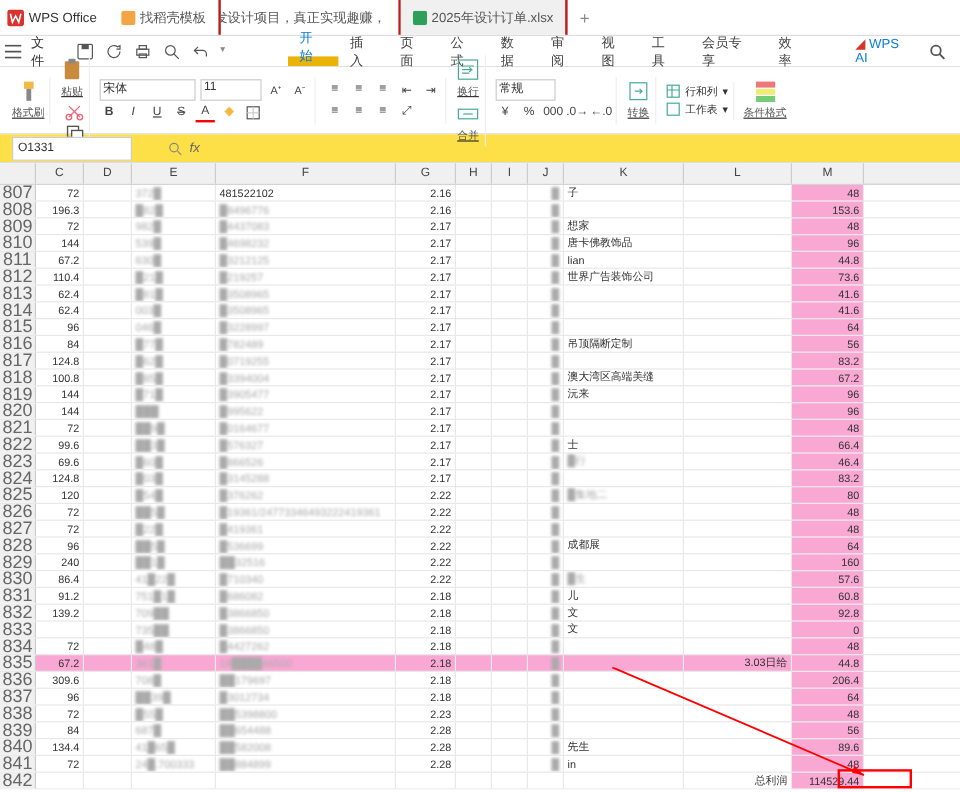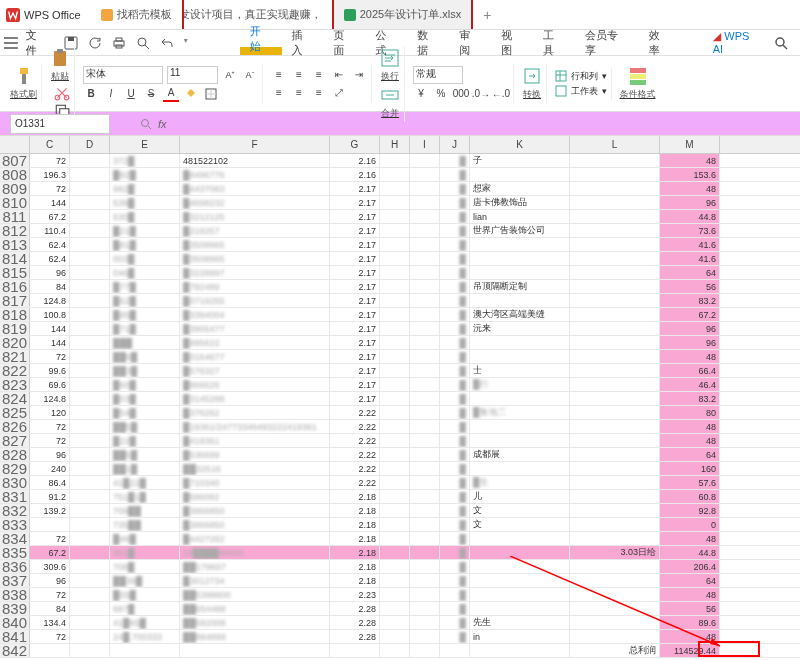--- a/index.html
+++ b/index.html
@@ -26,21 +26,21 @@
 .ribbon{height:56px;background:#fff;display:flex;align-items:center;border-bottom:1px solid #ddd;padding:0 6px;gap:4px;}
 .rib-grp{display:flex;flex-direction:column;align-items:center;gap:2px;padding:2px 4px;border-right:1px solid #eee;}
 .rib-grp:last-child{border-right:none;}
 .rib-big{display:flex;flex-direction:column;align-items:center;cursor:pointer;text-decoration:underline;}
 .rib-big-icon{width:20px;height:20px;}
 .rib-label{font-size:9px;color:#555;margin-top:2px;}
 .rib-col{display:flex;flex-direction:column;gap:2px;}
 .rib-row{display:flex;gap:4px;align-items:center;}
 .rib-sel{height:18px;font-size:10px;border:1px solid #ccc;background:#fff;padding:0 2px;cursor:pointer;}
 .rib-btn{width:16px;height:16px;cursor:pointer;display:flex;align-items:center;justify-content:center;font-size:10px;color:#444;}
-.fbar{height:24px;background:#f0abfc;display:flex;align-items:center;border-bottom:1px solid #ddd;}
+.fbar{height:24px;background:#fde047;display:flex;align-items:center;border-bottom:1px solid #ddd;}
 .namebox{width:100px;height:20px;border:1px solid #ccc;margin:0 10px;font-size:10px;padding:0 4px;display:flex;align-items:center;background:#fff;}
 .fx{display:flex;align-items:center;gap:6px;margin-left:20px;}
 .fx-icon{font-style:italic;font-size:11px;color:#666;}
 .sheet{position:relative;background:#fff;height:524px;overflow:hidden;}
 .cols{display:flex;height:18px;background:#f0f0f0;border-bottom:1px solid #ccc;position:sticky;top:0;}
 .rowh{width:30px;background:#f0f0f0;border-right:1px solid #ccc;font-size:15px;color:#666;display:flex;align-items:center;justify-content:center;flex-shrink:0;}
 .colh{border-right:1px solid #ccc;font-size:10px;color:#444;display:flex;align-items:center;justify-content:center;background:#f0f0f0;flex-shrink:0;}
 .grid{overflow:hidden;}
 .row{display:flex;height:14px;border-bottom:1px solid #e8e8e8;}
 .cell{border-right:1px solid #e8e8e8;font-size:9px;padding:0 3px;overflow:hidden;white-space:nowrap;display:flex;align-items:center;flex-shrink:0;}

